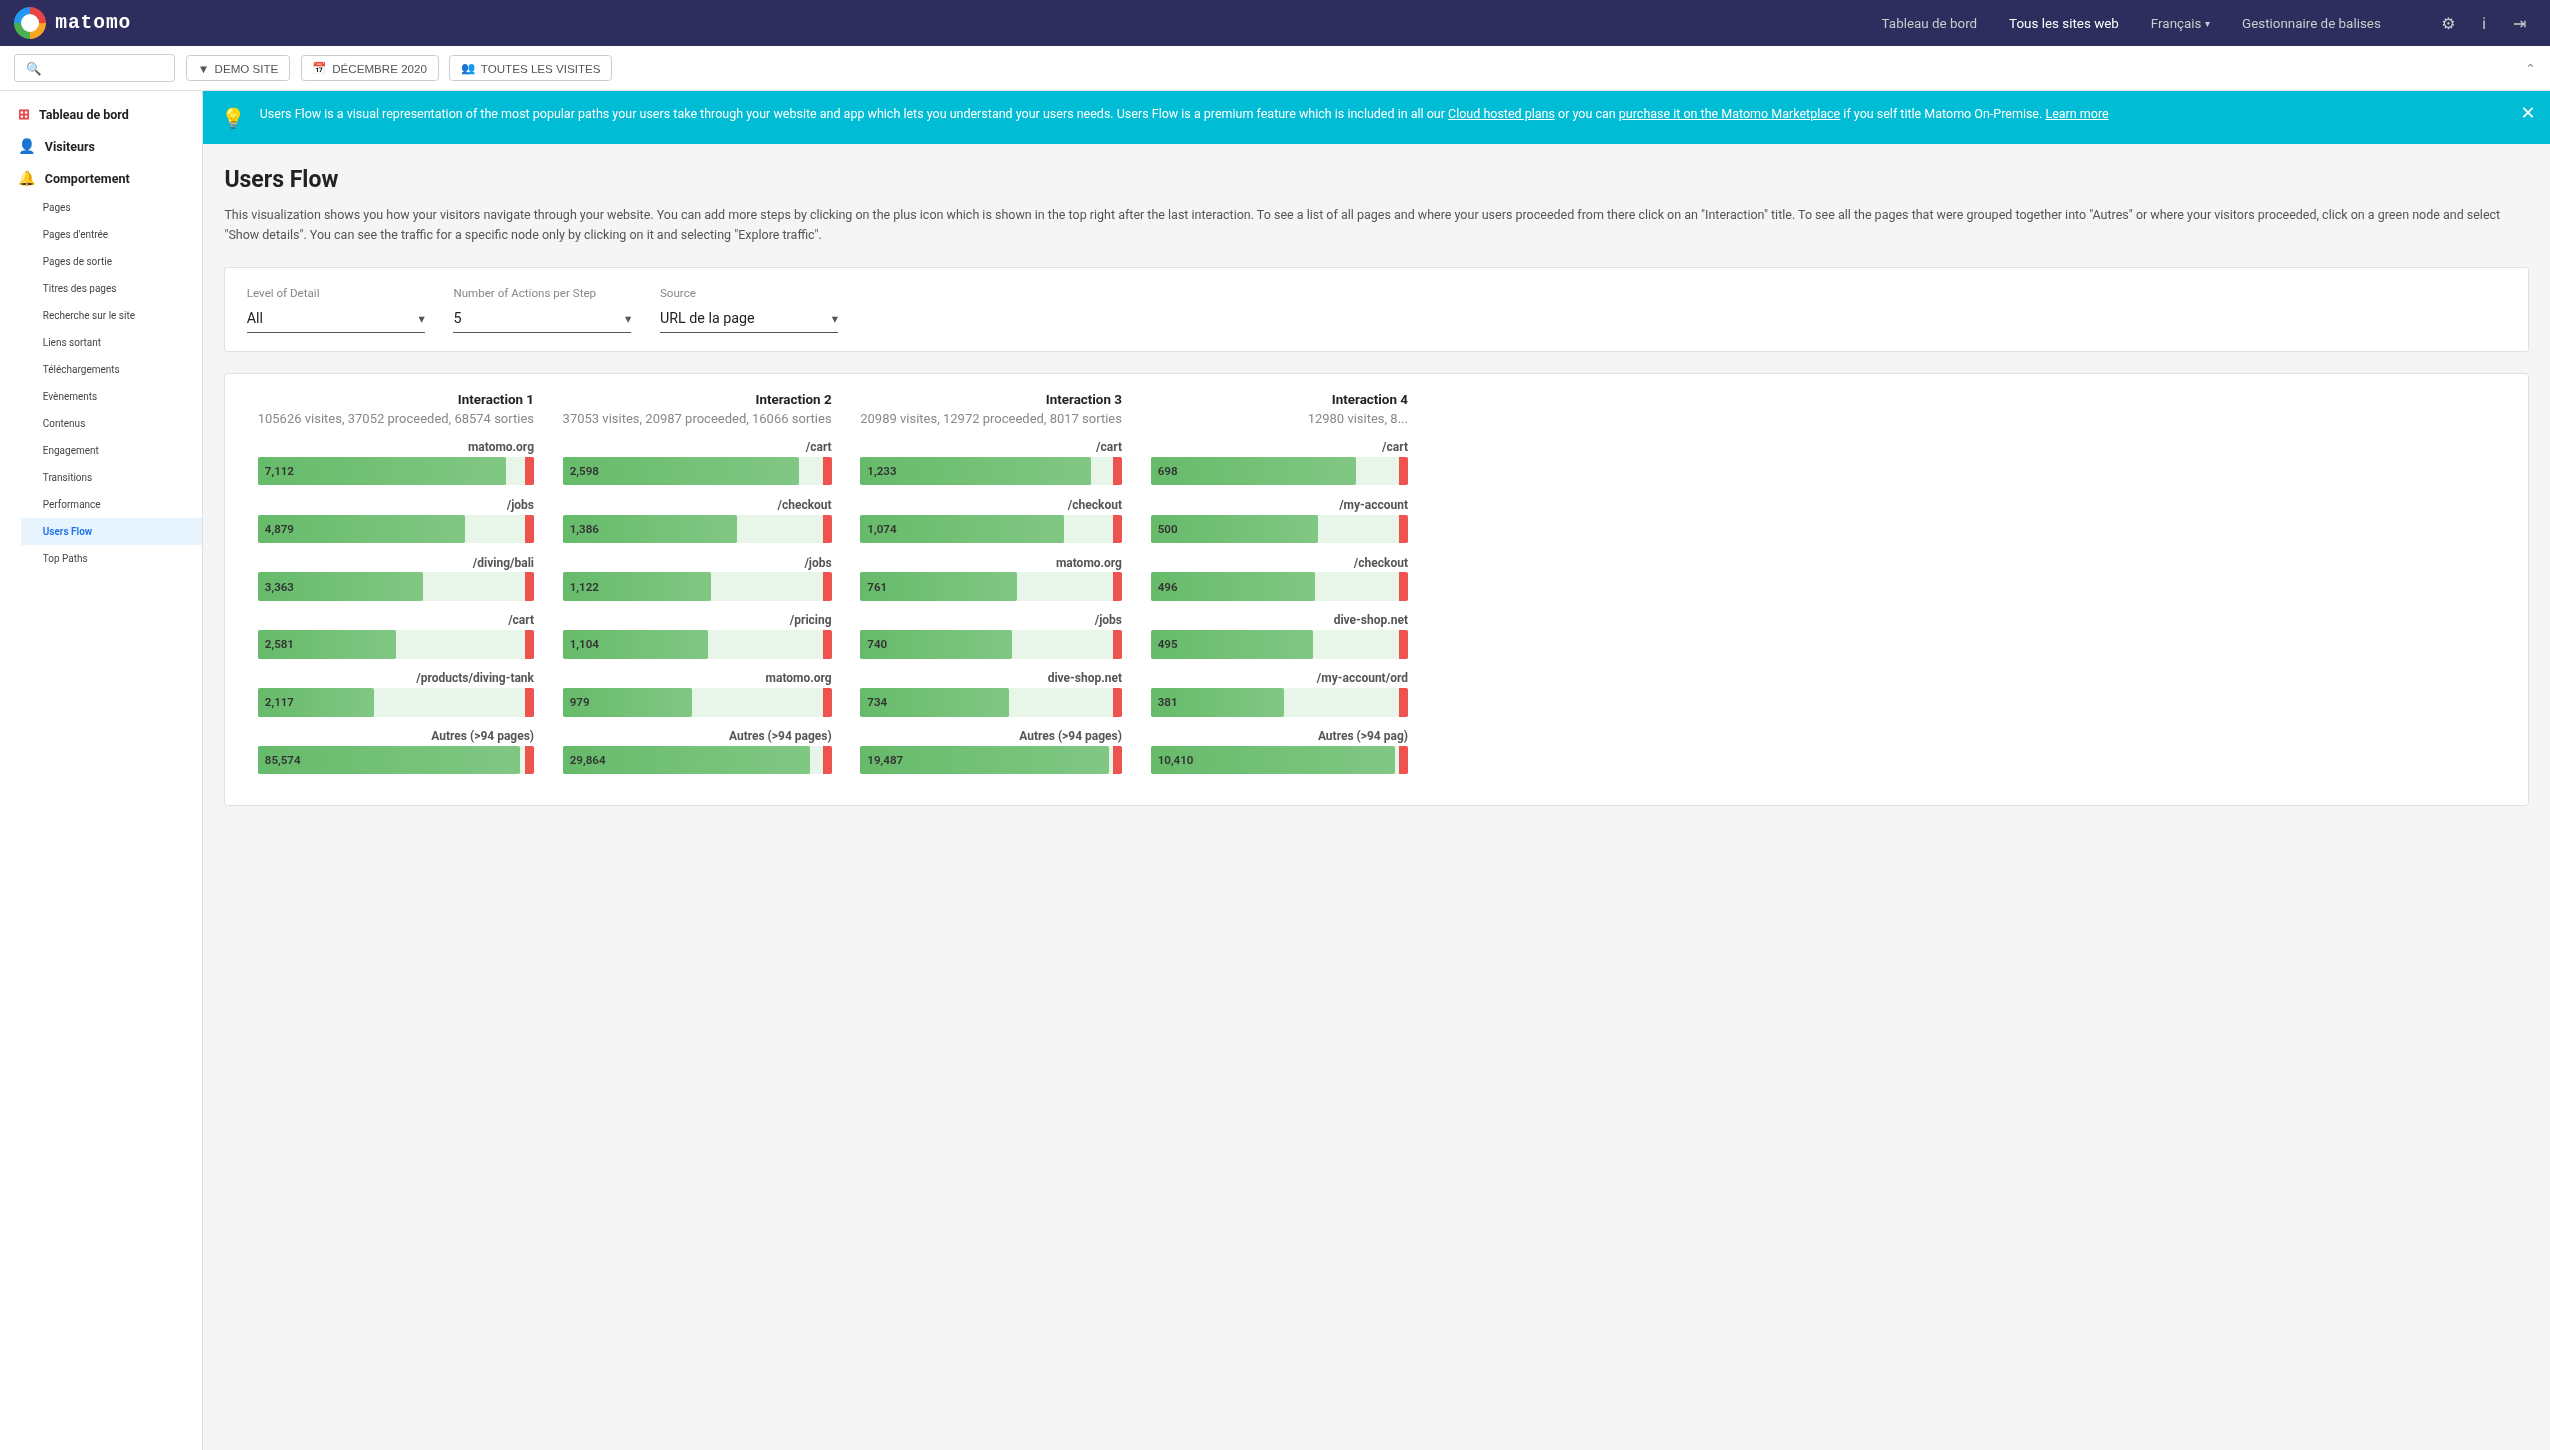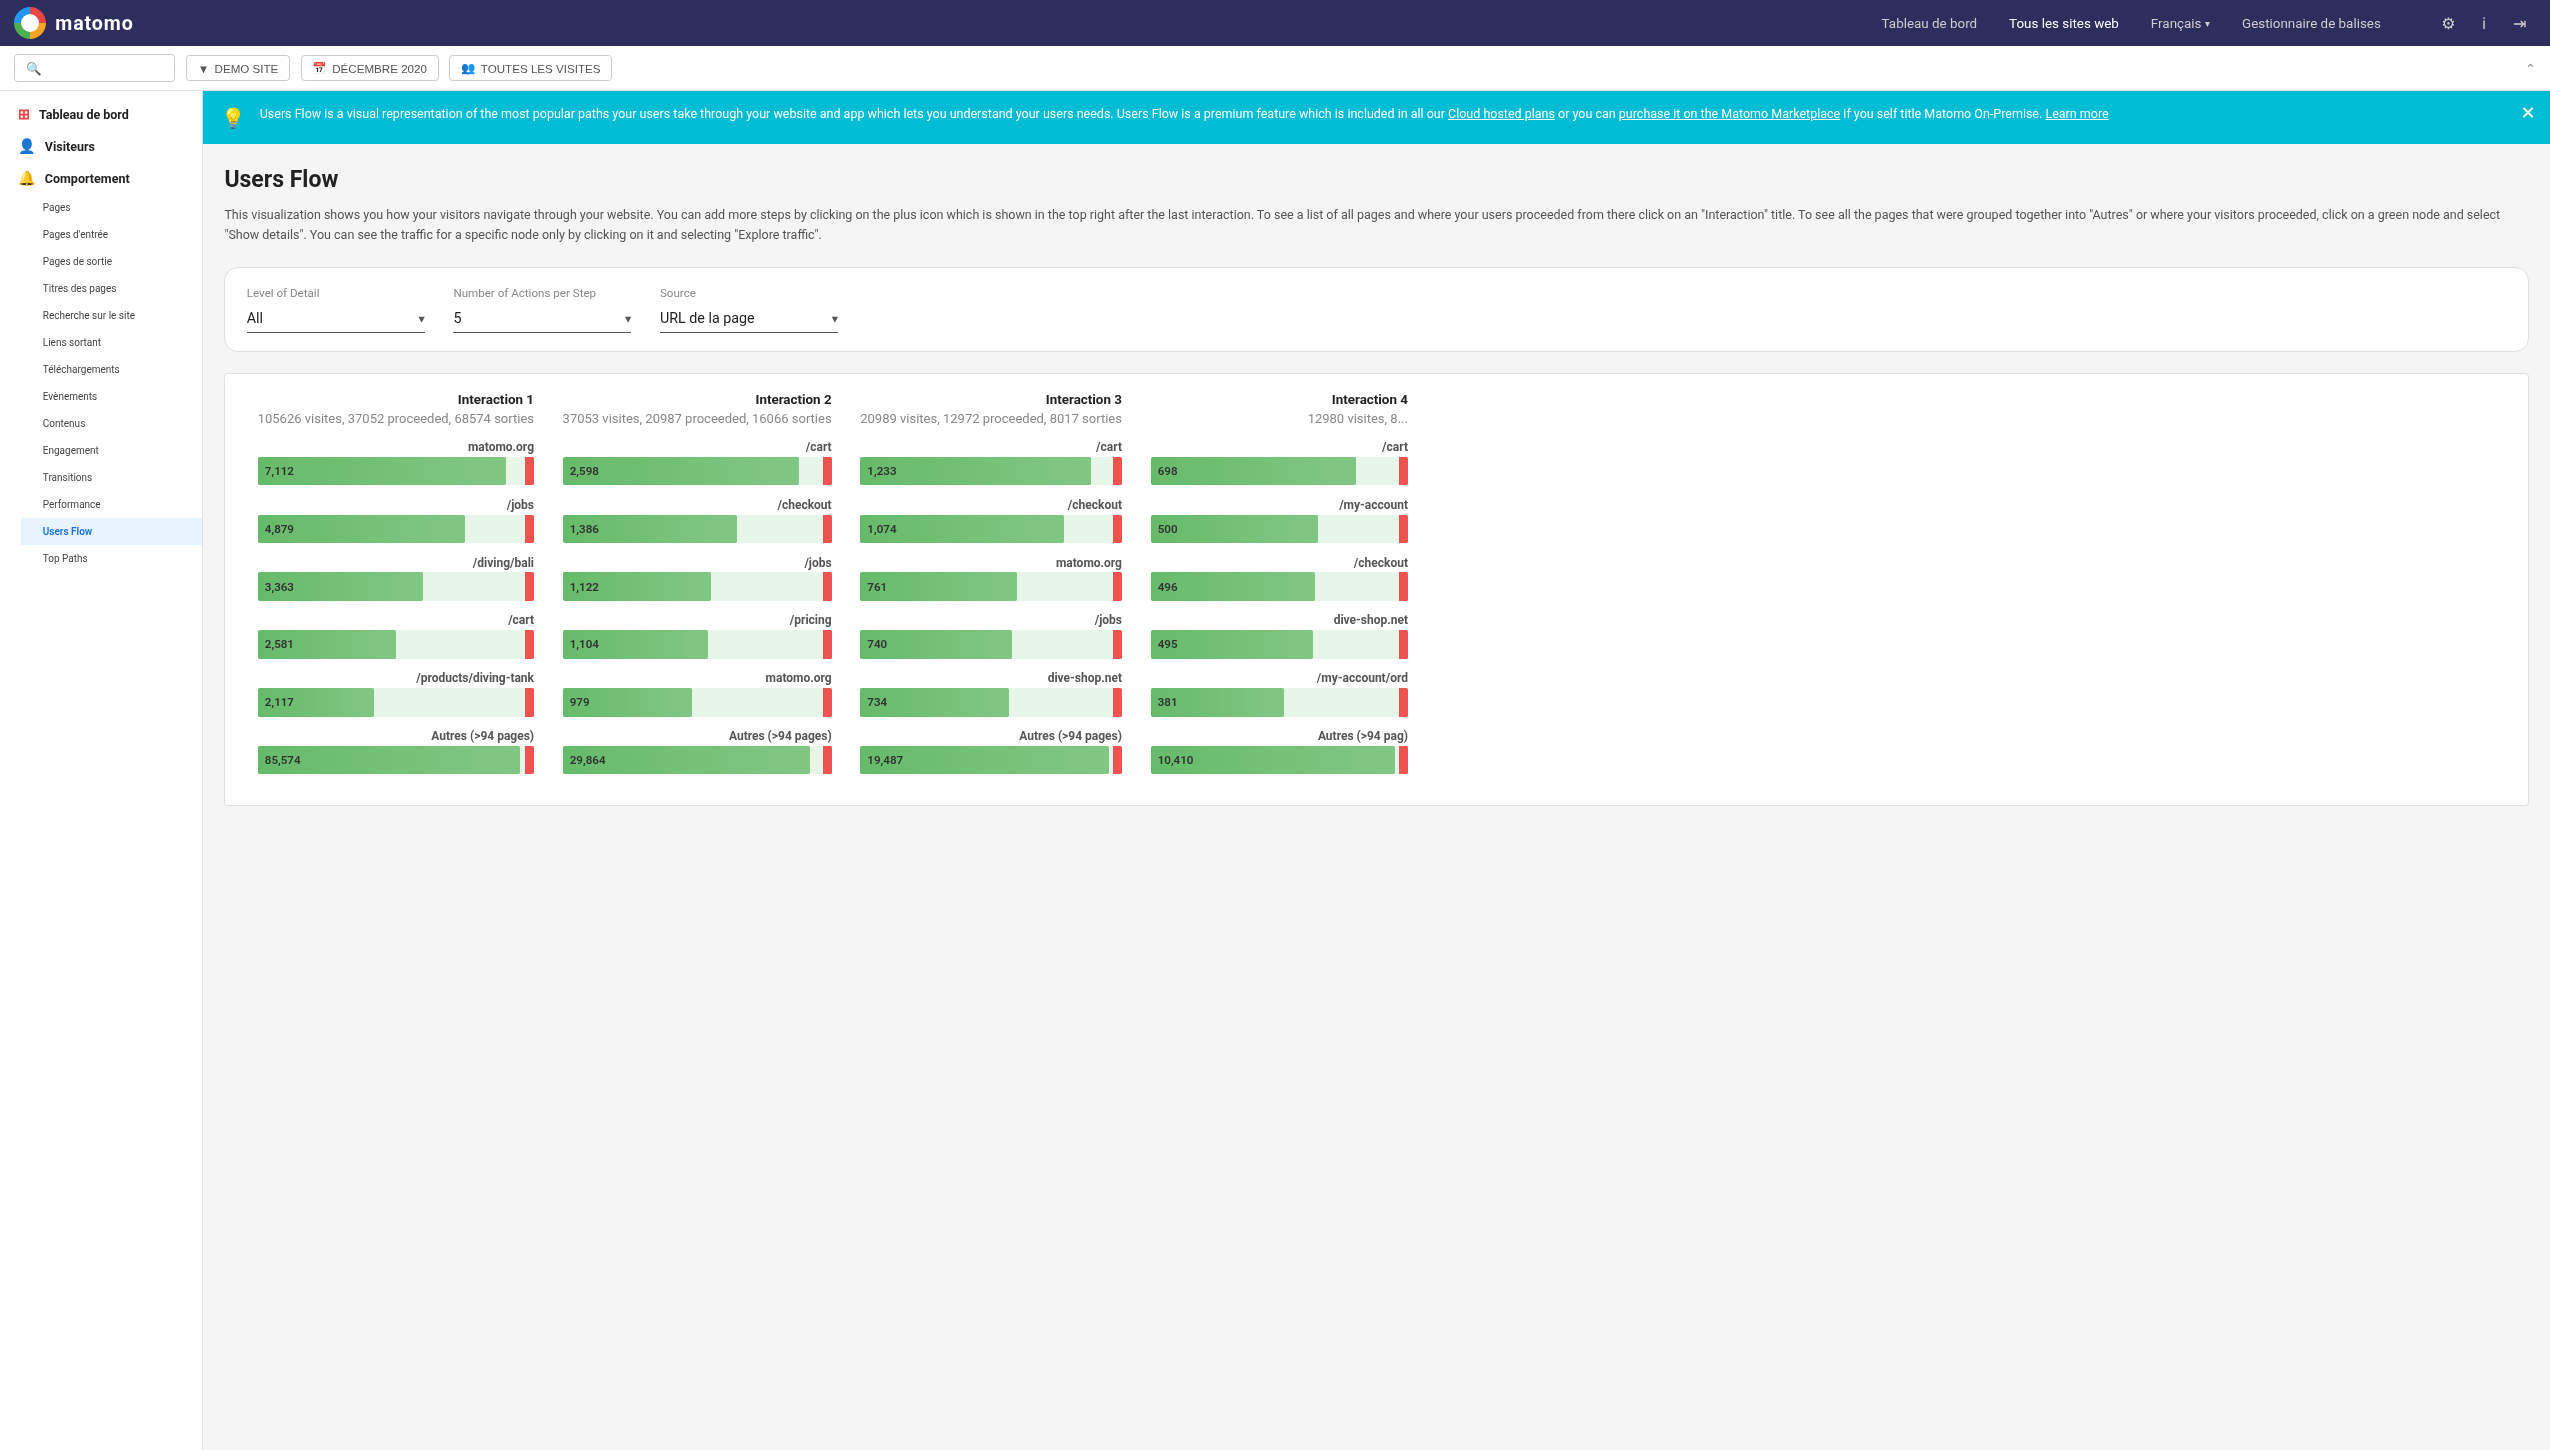--- a/index.html
+++ b/index.html
@@ -8,21 +8,21 @@
     
     .top-nav {
       background: #2d2d5e;
       display: flex;
       align-items: center;
       height: 46px;
       padding: 0 14.3px;
       gap: 28.6px;
     }
     .top-nav .logo {
-      display: flex; align-items: center; gap: 9px;
+      display: flex; align-items: center; gap: 9px; font-family: Liberation Mono, monospace;
     }
     .logo-circle {
       width: 32px; height: 32px; border-radius: 50%;
       background: conic-gradient(#e84545 0deg 90deg, #f5a623 90deg 180deg, #4caf50 180deg 270deg, #2196f3 270deg 360deg);
       display: flex; align-items: center; justify-content: center;
     }
     .logo-inner {
       width: 18px; height: 18px; border-radius: 50%; background: #fff;
     }
     .logo-text {
@@ -105,21 +105,21 @@
     
     .page-content {
       padding: 21.4px 21.4px;
     }
     .page-title { font-size: 23px; font-weight: 700; color: #222; margin-bottom: 12.5px; }
     .page-description { font-size: 12.5px; color: #555; line-height: 1.6; margin-bottom: 21.4px; }
 
     
     .filters-row {
       display: flex; gap: 28.6px; margin-bottom: 21.4px; background: #fff;
-      border: 0.9px solid #e0e0e0; padding: 18px 21.4px; border-radius: 14px; align-items: flex-end;
+      border: 0.9px solid #e0e0e0; padding: 18px 21.4px; border-radius: 3px; align-items: flex-end;
     }
     .filter-group { display: flex; flex-direction: column; gap: 5.4px; min-width: 178px; }
     .filter-label { font-size: 11.6px; color: #888; }
     .filter-select {
       display: flex; align-items: center; justify-content: space-between;
       border-bottom: 1.8px solid #555; padding: 5.4px 0; cursor: pointer; font-size: 14.3px; color: #222; min-width: 161px;
     }
     .filter-select .arrow { color: #555; font-size: 12.5px; }
 
     

